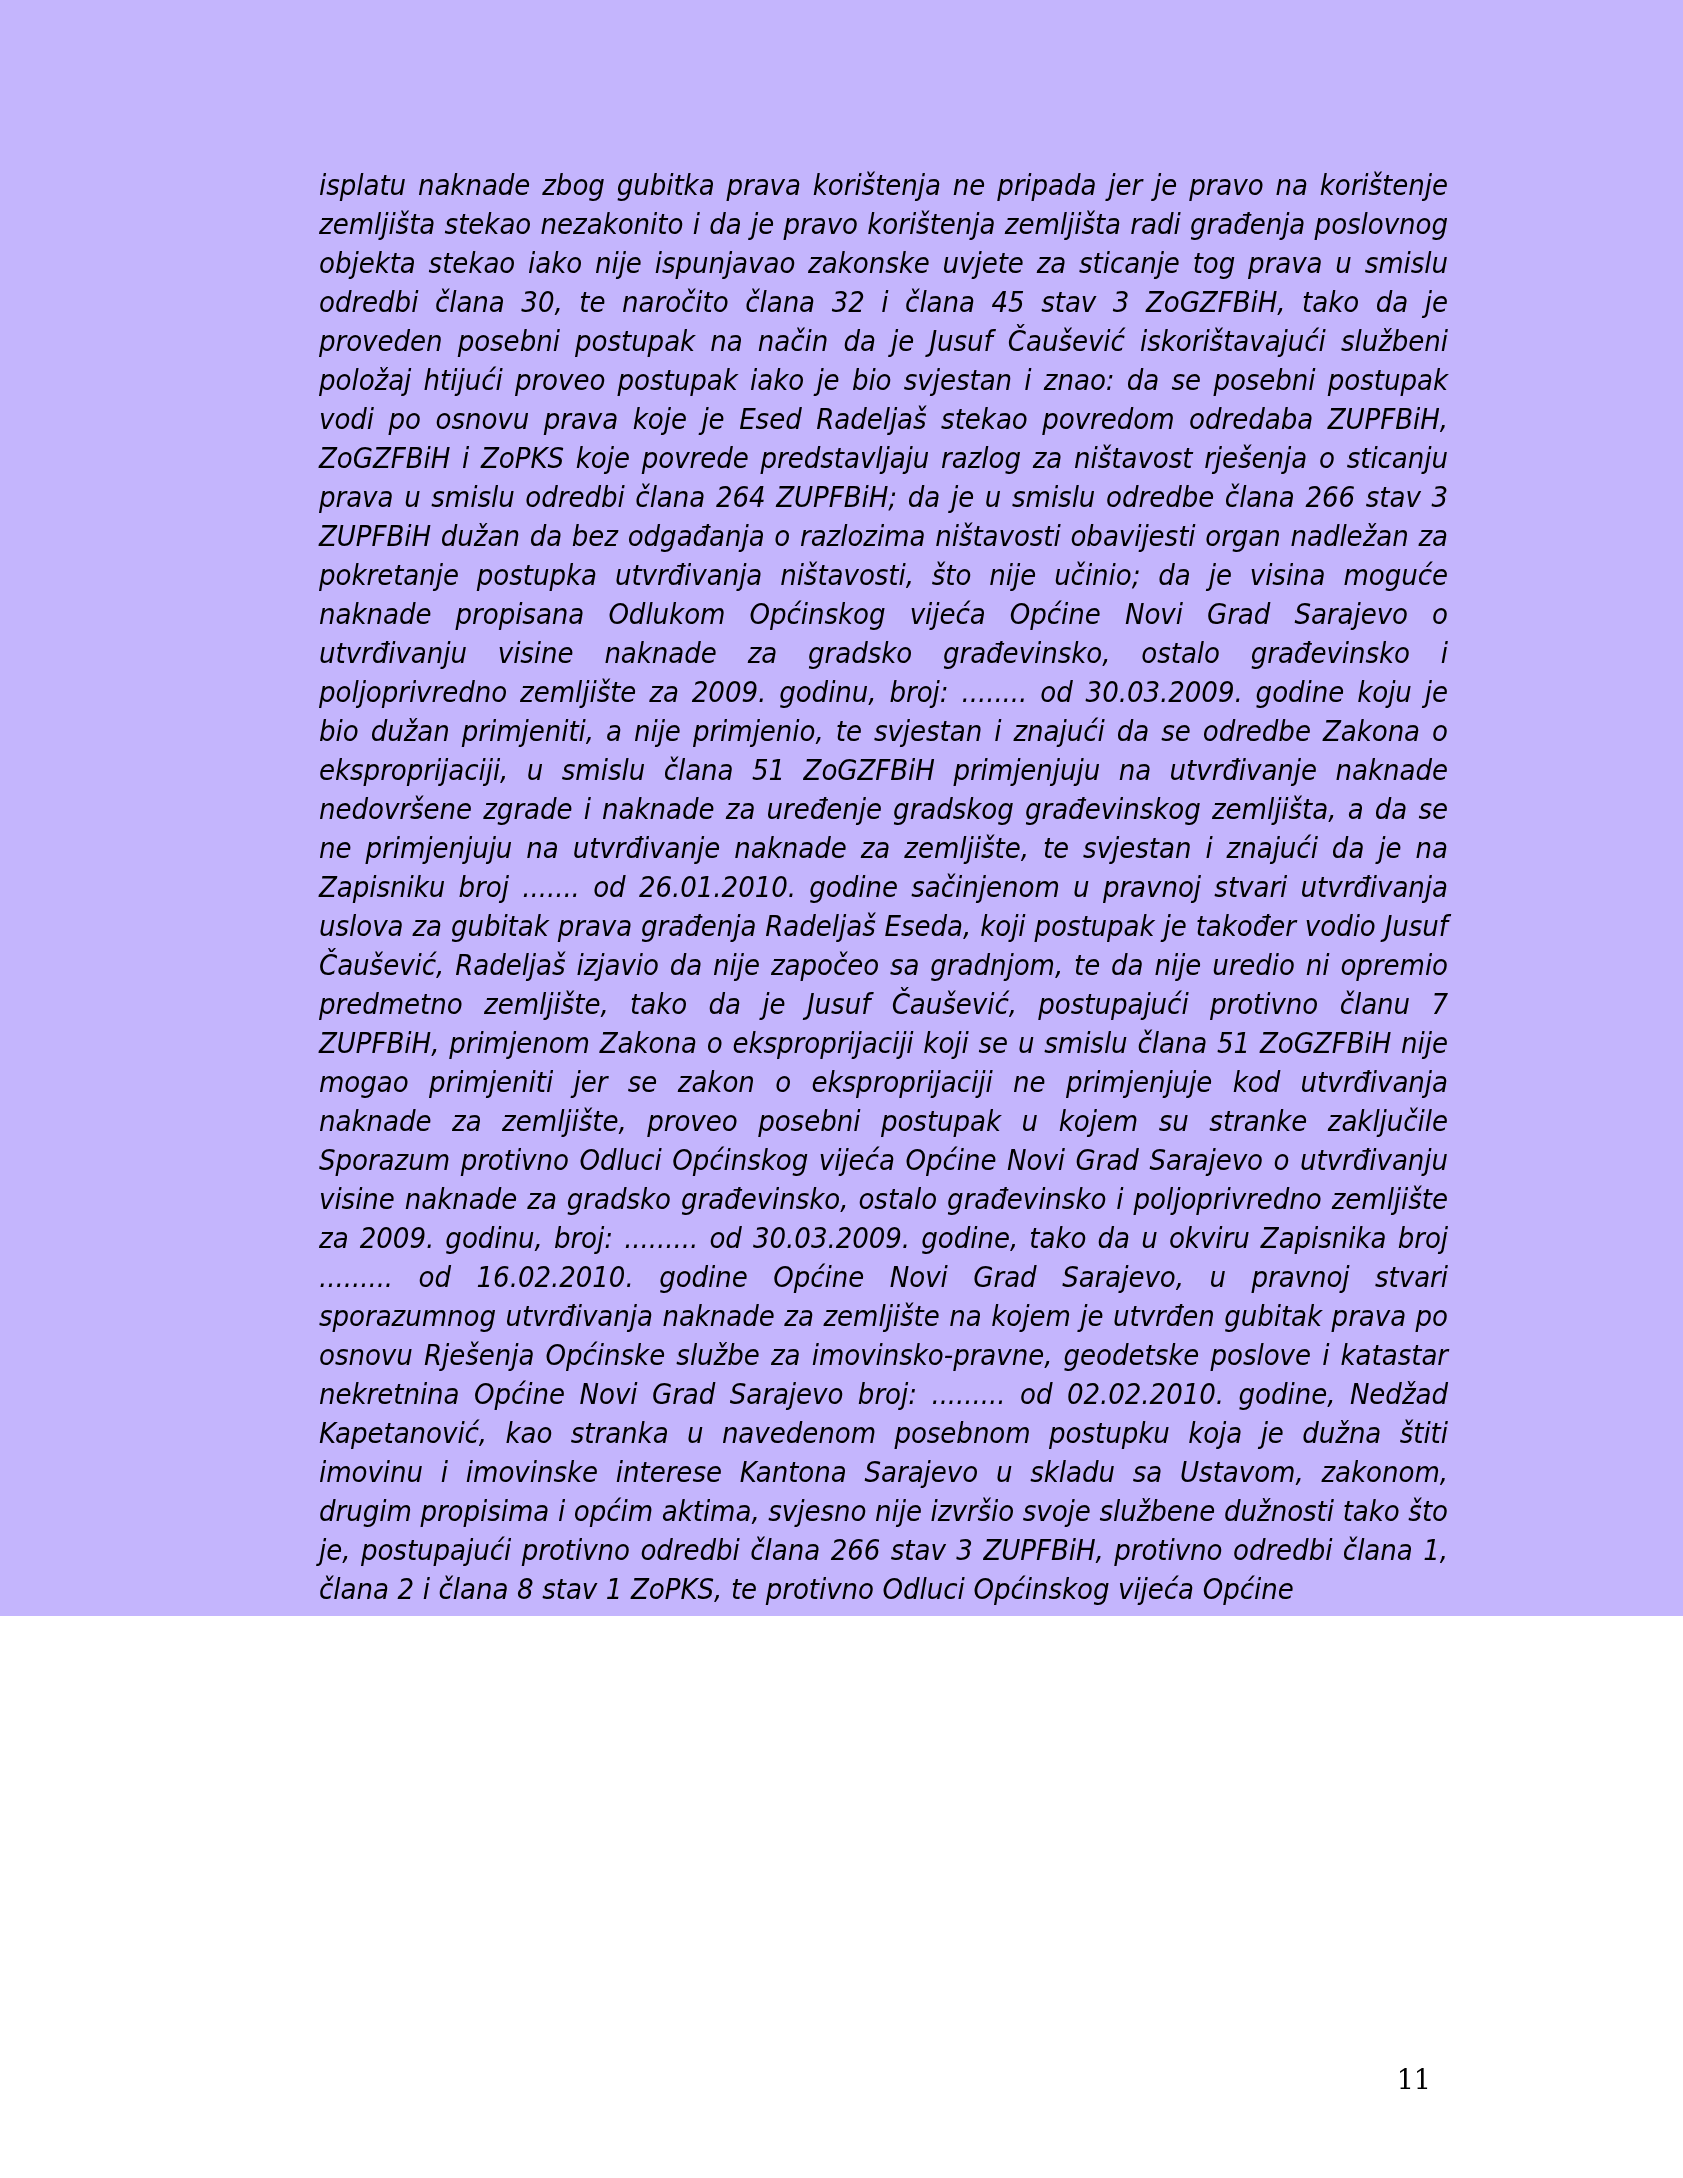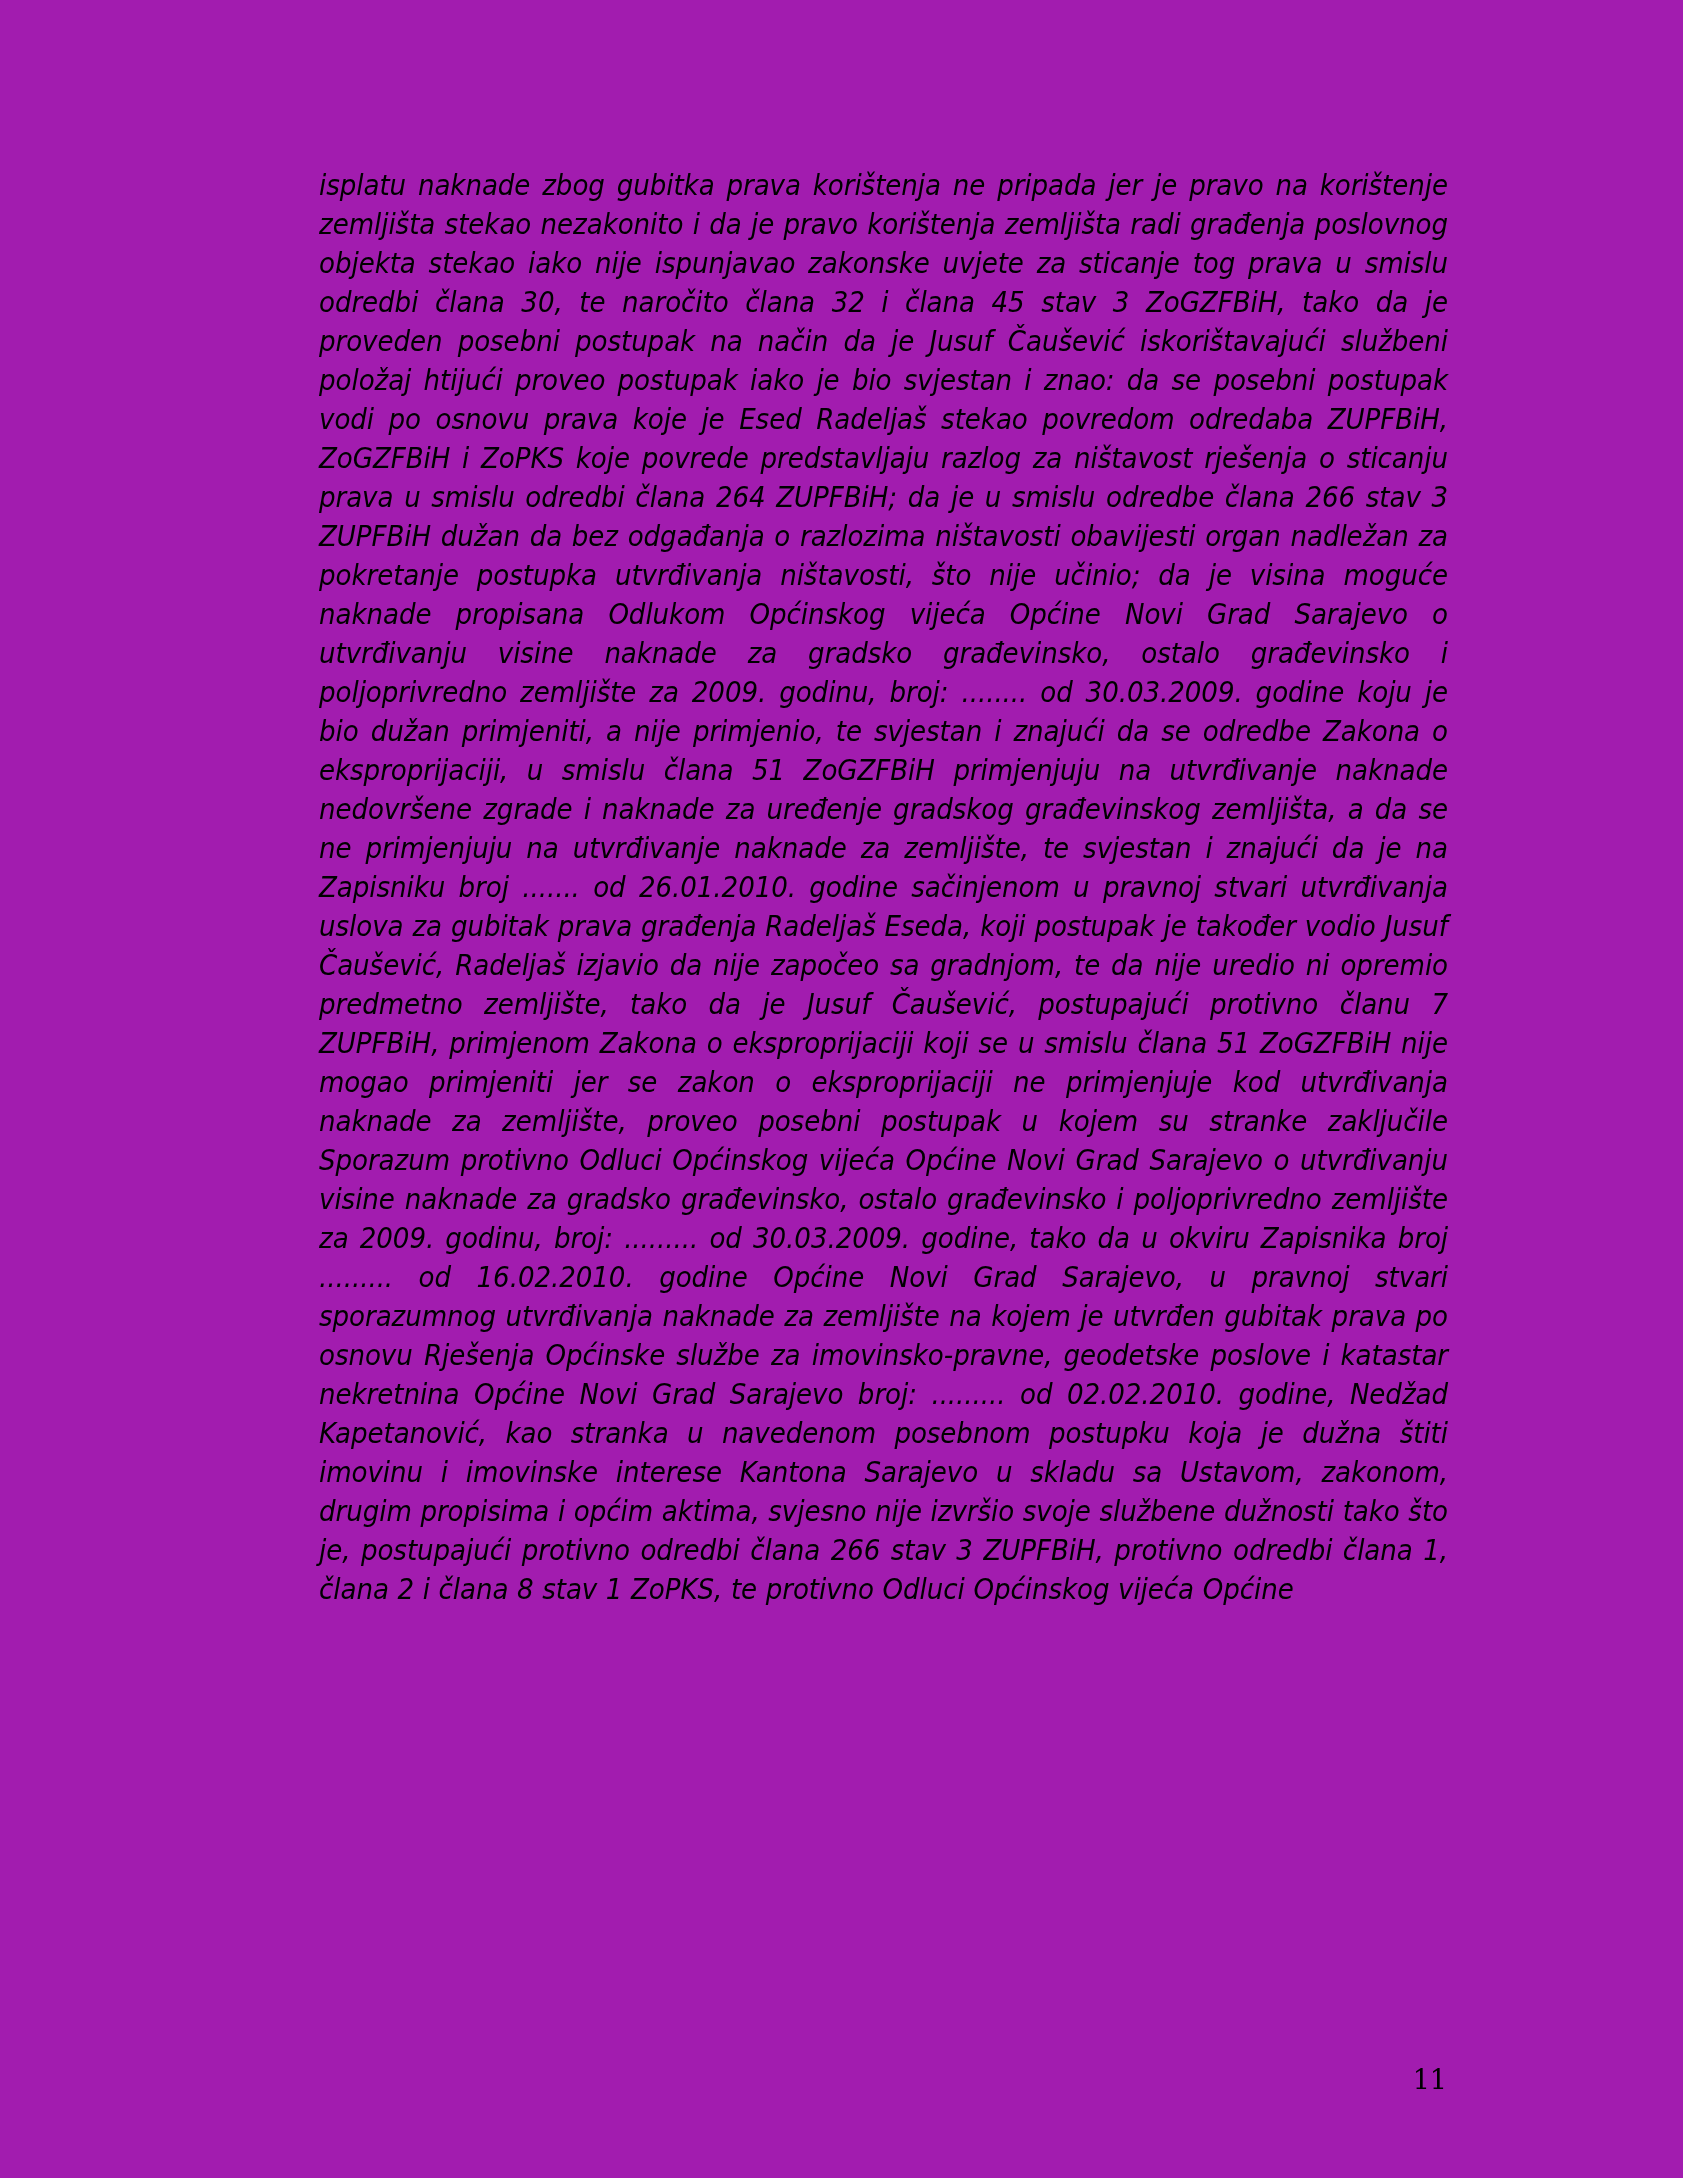--- a/index.html
+++ b/index.html
@@ -9,22 +9,22 @@
   body {
     width: 1683px;
     height: 2178px;
     background: #ffffff;
     font-family: "DejaVu Sans", sans-serif;
     overflow: hidden;
   }
   .page {
     position: relative;
     width: 1683px;
-    height: 2178px;
-    background: #a21caf;
+    height: 1616px;
+    background: #c4b5fd;
     box-sizing: border-box;
   }
   .doc-body {
     position: absolute;
     left: 319px;
     top: 166px;
     width: 1129px;
   }
   .para {
     margin: 0;
@@ -34,21 +34,21 @@
     color: #000000;
     text-align: justify;
     text-justify: inter-word;
     font-stretch: condensed;
     letter-spacing: -0.05px;
     word-spacing: 0.4px;
     hyphens: none;
   }
   .page-number {
     position: absolute;
-    right: 236px;
+    right: 252px;
     top: 2064px;
     font-family: "DejaVu Serif", serif;
     font-size: 27px;
     color: #000000;
     font-style: normal;
     text-align: right;
   }
 </style>
 </head>
 <body>

